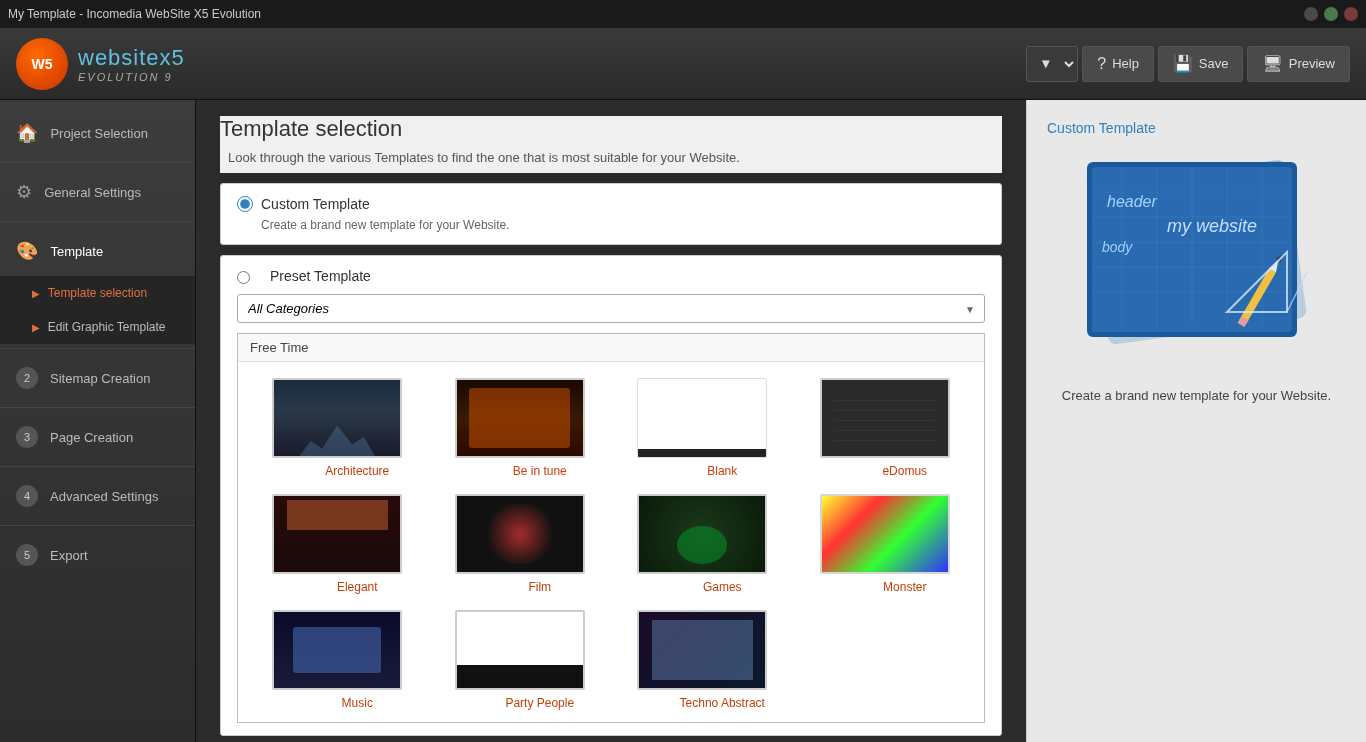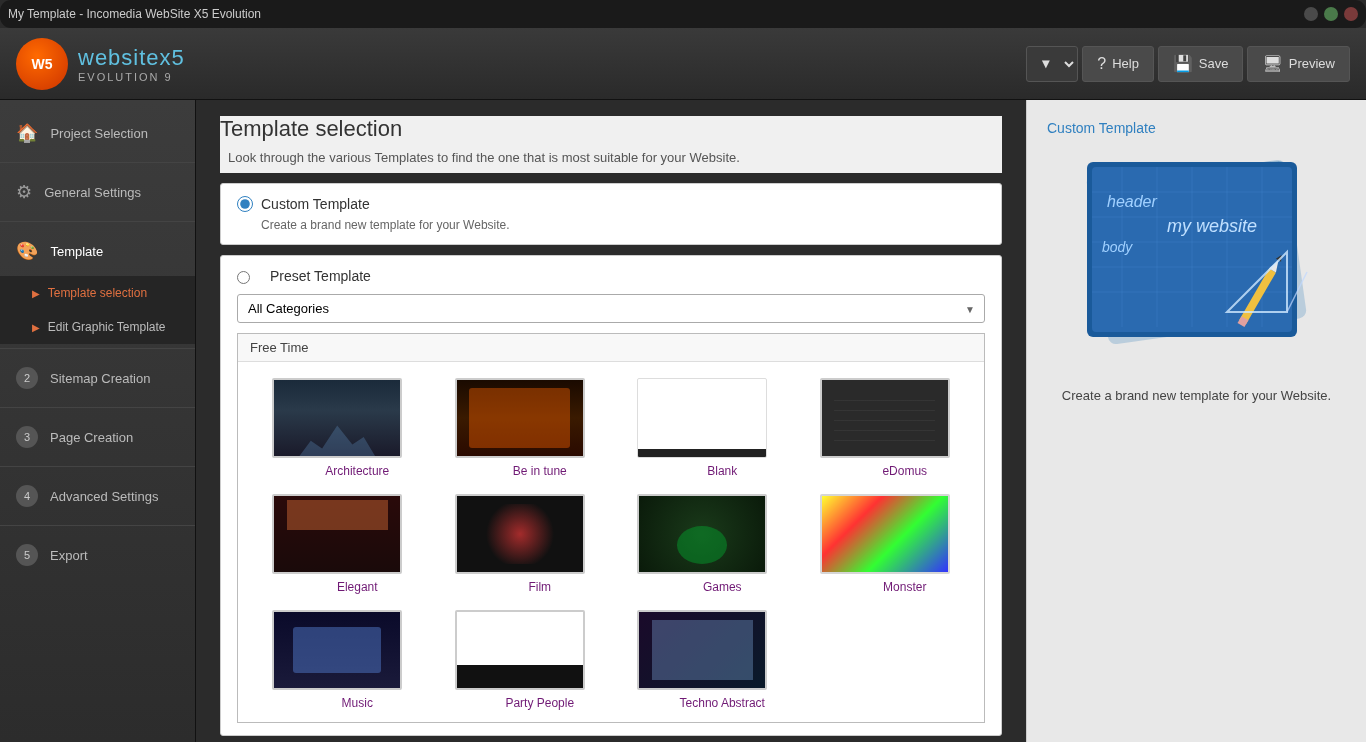--- a/index.html
+++ b/index.html
@@ -6,21 +6,20 @@
     body { width: 1366px; height: 742px; overflow: hidden; font-family: 'Segoe UI', Arial, sans-serif; background: #2b2b2b; }
 
     
     .titlebar {
       height: 28px;
       background: #1a1a1a;
       display: flex;
       align-items: center;
       padding: 0 8px;
       justify-content: space-between;
-      border-radius: 11px;
     }
     .titlebar-title { color: #ccc; font-size: 12px; }
     .titlebar-controls { display: flex; gap: 6px; }
     .titlebar-btn { width: 14px; height: 14px; border-radius: 50%; border: none; cursor: pointer; }
     .titlebar-btn.min { background: #4a4a4a; }
     .titlebar-btn.max { background: #4a7a4a; }
     .titlebar-btn.close { background: #7a3a3a; }
 
     
     .header {
@@ -40,21 +39,21 @@
       position: relative;
     }
     .logo-circle::after {
       content: 'W5';
       color: white;
       font-size: 14px;
       font-weight: bold;
     }
     .logo-text { color: #e0e0e0; }
     .logo-text .website { font-size: 22px; font-weight: normal; color: #60c0e0; letter-spacing: 1px; }
-    .logo-text .evolution { font-size: 11px; color: #aaa; letter-spacing: 2px; }
+    .logo-text .evolution { font-size: 11px; color: #aaa; letter-spacing: 2px; font-style: italic; }
     .header-spacer { flex: 1; }
     .header-actions { display: flex; align-items: center; gap: 4px; }
     .header-btn {
       display: flex; align-items: center; gap: 6px;
       background: #4a4a4a; border: 1px solid #555;
       color: #ddd; padding: 6px 14px; border-radius: 3px;
       cursor: pointer; font-size: 13px; height: 36px;
     }
     .header-btn .btn-icon { font-size: 16px; }
     .header-dropdown { background: #3a3a3a; border: 1px solid #555; color: #ddd; padding: 6px 8px; border-radius: 3px; cursor: pointer; height: 36px; }
@@ -112,21 +111,21 @@
     .radio-desc { font-size: 12px; color: #666; margin-left: 24px; }
 
     
     .preset-section { background: white; border: 1px solid #ccc; border-radius: 3px; padding: 12px 16px; }
     .preset-row { display: flex; align-items: flex-end; gap: 20px; margin-bottom: 10px; }
 
     
     .category-select {
       width: 100%; padding: 6px 10px; border: 1px solid #aaa;
       border-radius: 3px; font-size: 13px; background: white;
-      appearance: none; cursor: pointer;
+      appearance: none; cursor: pointer; font-style: italic;
     }
     .select-wrapper { position: relative; margin-bottom: 10px; }
     .select-wrapper::after { content: '▼'; position: absolute; right: 10px; top: 50%; transform: translateY(-50%); font-size: 10px; color: #666; pointer-events: none; }
 
     
     .template-grid-wrapper {
       border: 1px solid #bbb;
       background: white;
       overflow-y: auto;
       height: 390px;
@@ -147,21 +146,21 @@
       display: flex; flex-direction: column; align-items: center;
       cursor: pointer; gap: 6px;
     }
     .template-thumb {
       width: 130px; height: 80px;
       border: 2px solid #ccc;
       border-radius: 2px;
       overflow: hidden;
       position: relative;
     }
-    .template-name { font-size: 12px; color: #701a75; text-align: center; margin-left: 40px; }
+    .template-name { font-size: 12px; color: #c2410c; text-align: center; margin-left: 40px; }
 
     
     .thumb-architecture { background: linear-gradient(180deg, #1a2a3a 0%, #2a3a4a 40%, #1a1a2a 100%); }
     .thumb-architecture::after { content: ''; position: absolute; bottom: 0; left: 20%; width: 60%; height: 50%; background: rgba(100,150,200,0.3); clip-path: polygon(0 100%, 15% 60%, 30% 80%, 50% 20%, 70% 70%, 85% 50%, 100% 100%); }
     .thumb-beintunte { background: linear-gradient(180deg, #1a0a00 0%, #3a1a00 50%, #2a0a00 100%); }
     .thumb-beintunte::after { content: ''; position: absolute; top: 10%; left: 10%; right: 10%; bottom: 10%; background: rgba(255,100,0,0.4); border-radius: 3px; }
     .thumb-blank { background: white; border: 1px solid #ddd; }
     .thumb-blank::after { content: ''; position: absolute; bottom: 0; left: 0; right: 0; height: 8px; background: #222; }
     .thumb-dark { background: linear-gradient(135deg, #1a1a3a 0%, #3a1a1a 100%); }
     .thumb-dark::after { content: ''; position: absolute; top: 5%; left: 5%; right: 5%; height: 30%; background: rgba(150,50,50,0.6); }

